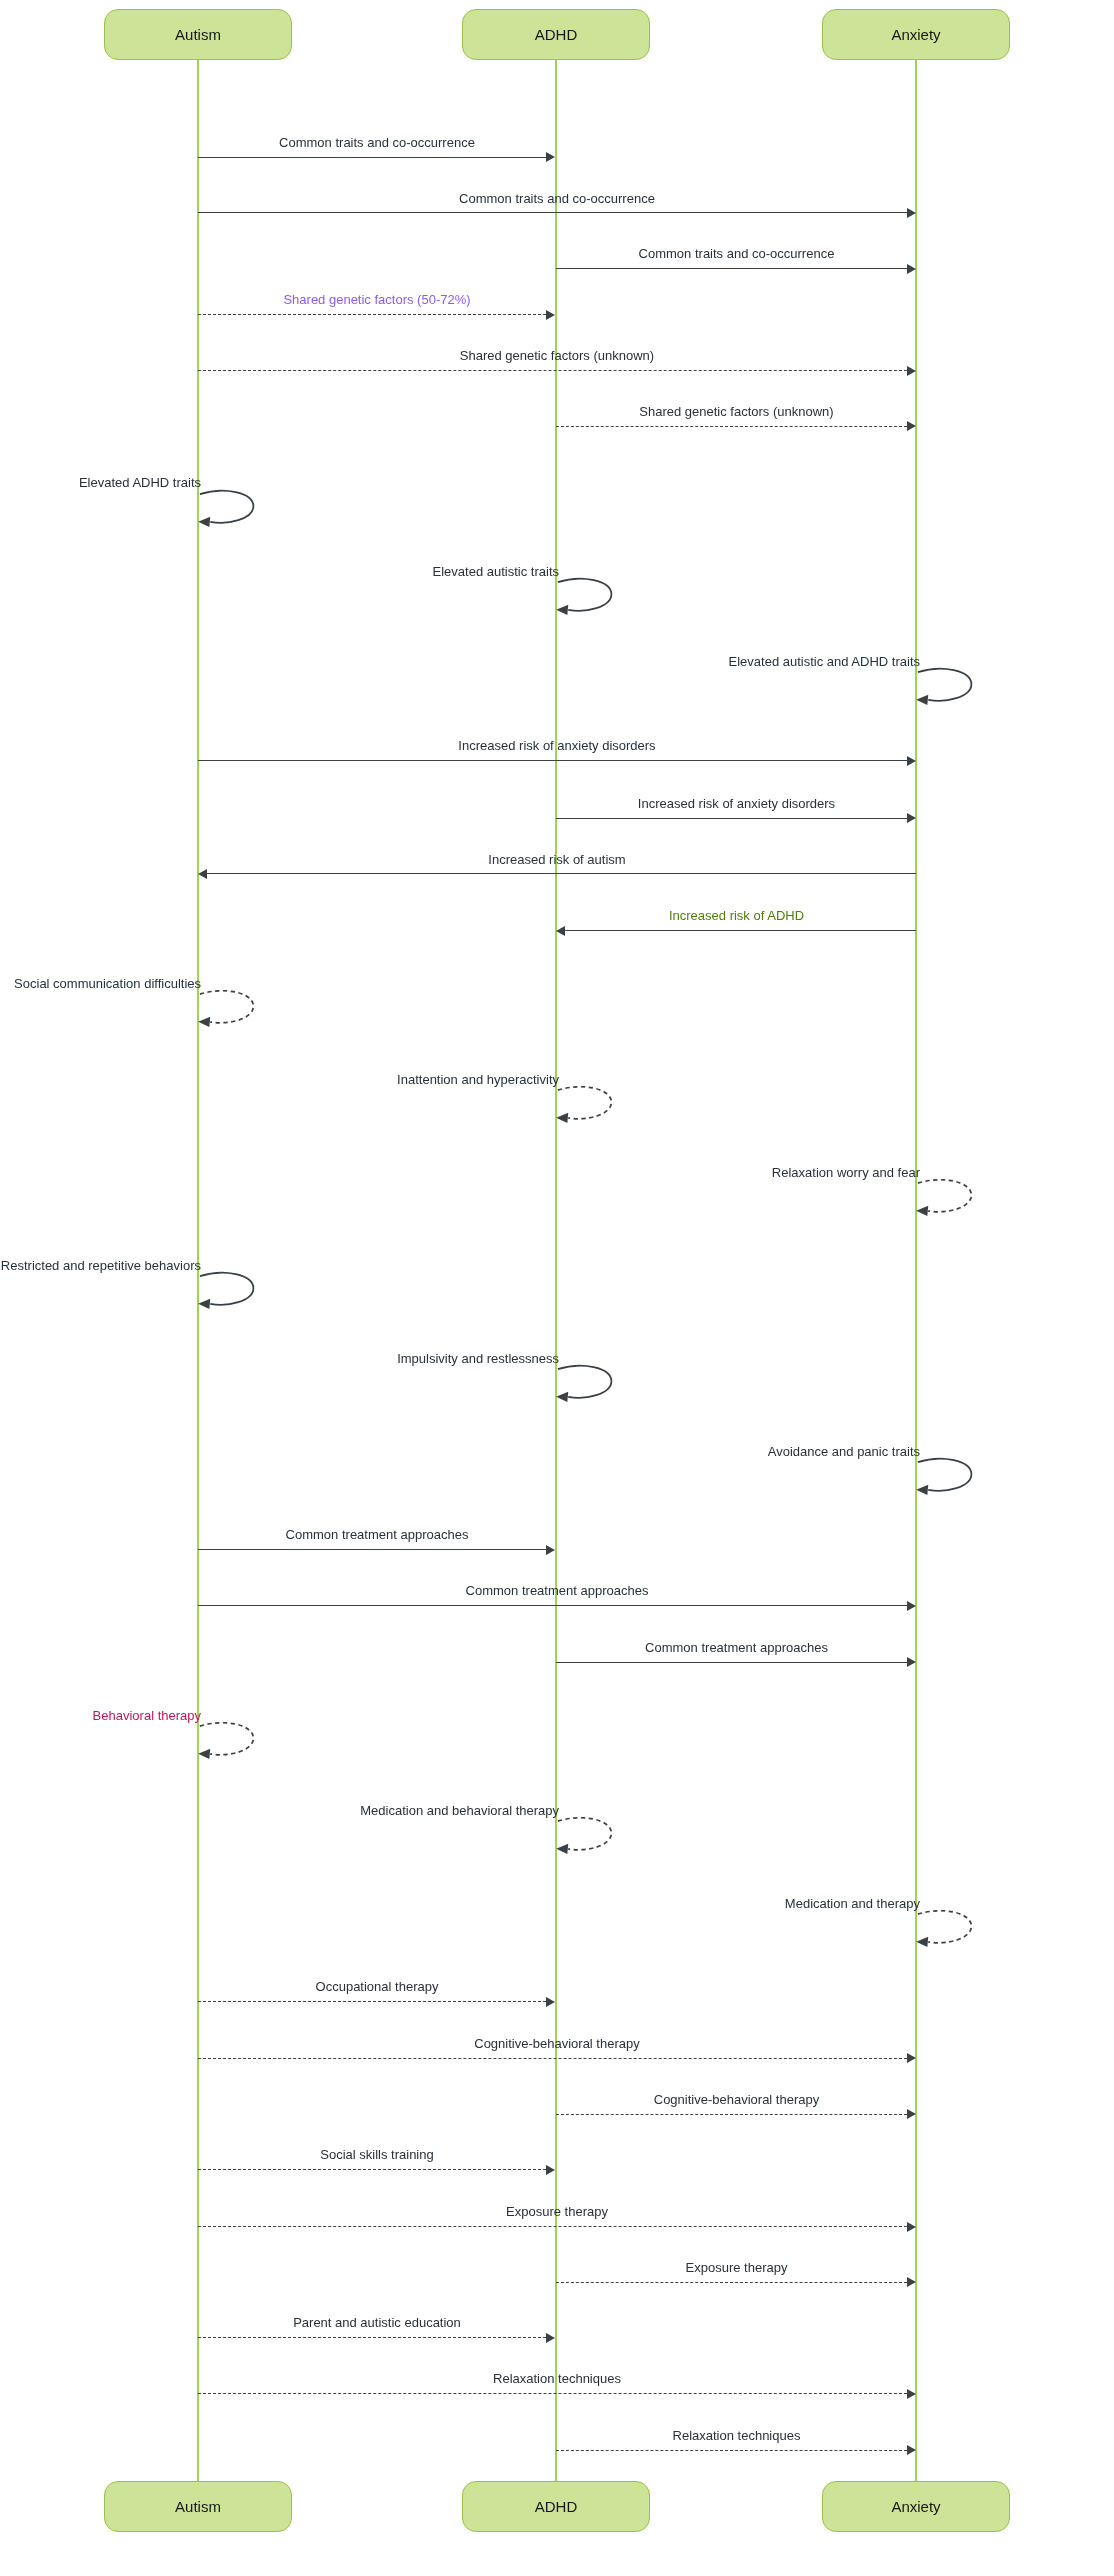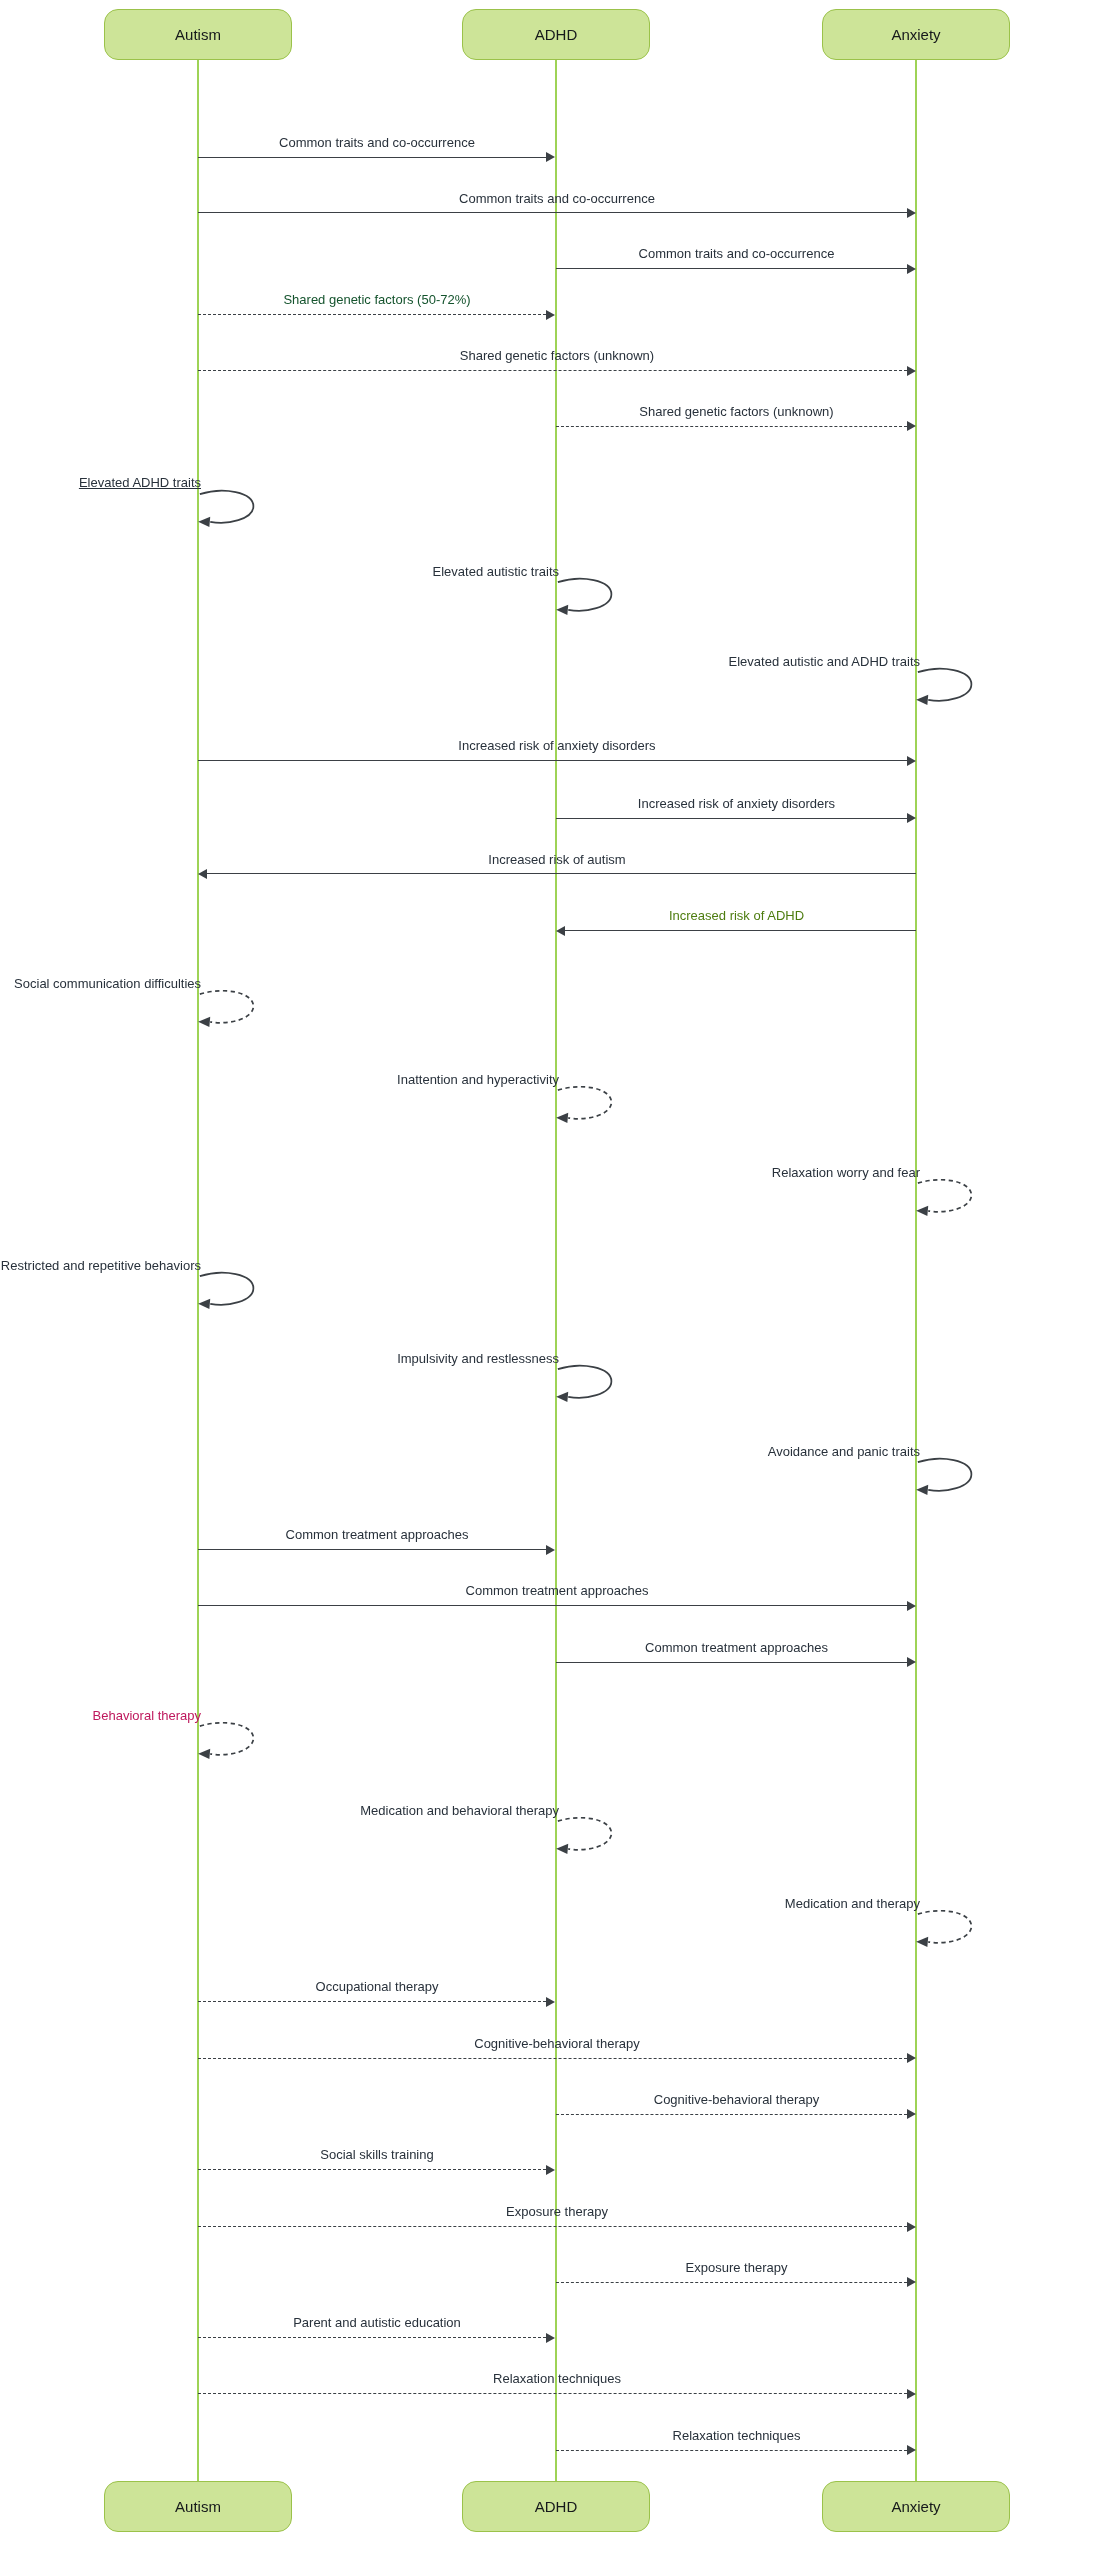--- a/index.html
+++ b/index.html
@@ -66,34 +66,34 @@
     <div class="arrowhead right" style="top: 152px; left: 546px;"></div>
     <div class="msg-label" style="color: rgb(40, 49, 59); left: 198px; width: 358px; text-align: center; top: 136px;">Common traits and co-occurrence</div>
     <div class="msg-line solid" style="left: 198px; top: 212px; width: 709px; border-top-color: rgb(59, 64, 69);"></div>
     <div class="arrowhead right" style="top: 208px; left: 907px;"></div>
     <div class="msg-label" style="color: rgb(40, 49, 59); left: 198px; width: 718px; text-align: center; top: 192px;">Common traits and co-occurrence</div>
     <div class="msg-line solid" style="left: 556px; top: 268px; width: 351px; border-top-color: rgb(59, 64, 69);"></div>
     <div class="arrowhead right" style="top: 264px; left: 907px;"></div>
     <div class="msg-label" style="color: rgb(40, 49, 59); left: 556px; width: 361px; text-align: center; top: 247px;">Common traits and co-occurrence</div>
     <div class="msg-line dashed" style="left: 198px; top: 314px; width: 348px; border-top-color: rgb(59, 64, 69);"></div>
     <div class="arrowhead right" style="top: 310px; left: 546px;"></div>
-    <div class="msg-label" style="color: #14532d; left: 198px; width: 358px; text-align: center; top: 293px;">Shared genetic factors (50-72%)</div>
+    <div class="msg-label" style="color: #8b5cf6; left: 198px; width: 358px; text-align: center; top: 293px;">Shared genetic factors (50-72%)</div>
     <div class="msg-line dashed" style="left: 198px; top: 370px; width: 709px; border-top-color: rgb(59, 64, 69);"></div>
     <div class="arrowhead right" style="top: 366px; left: 907px;"></div>
     <div class="msg-label" style="color: rgb(40, 49, 59); left: 198px; width: 718px; text-align: center; top: 349px;">Shared genetic factors (unknown)</div>
     <div class="msg-line dashed" style="left: 556px; top: 426px; width: 351px; border-top-color: rgb(59, 64, 69);"></div>
     <div class="arrowhead right" style="top: 421px; left: 907px;"></div>
     <div class="msg-label" style="color: rgb(40, 49, 59); left: 556px; width: 361px; text-align: center; top: 405px;">Shared genetic factors (unknown)</div>
     <div class="selfloop" style="left: 198px; top: 489px; width: 59px; height: 38px;">
       <svg width="59" height="38" viewBox="0 0 68 44">
         <path d="M 2 6 C 30 -3, 64 4, 64 20 C 64 35, 34 42, 14 38" fill="none" stroke="#3b4045" stroke-width="2"></path>
         <polygon points="0,38 14,32 13,44" fill="#3b4045"></polygon>
       </svg>
     </div>
-    <div class="msg-label" style="color: rgb(40, 49, 59); left: 0px; top: 476px; width: 201px; text-align: right; text-decoration: underline;">Elevated ADHD traits</div>
+    <div class="msg-label" style="color: rgb(40, 49, 59); left: 0px; top: 476px; width: 201px; text-align: right;">Elevated ADHD traits</div>
     <div class="selfloop" style="left: 556px; top: 577px; width: 59px; height: 38px;">
       <svg width="59" height="38" viewBox="0 0 68 44">
         <path d="M 2 6 C 30 -3, 64 4, 64 20 C 64 35, 34 42, 14 38" fill="none" stroke="#3b4045" stroke-width="2"></path>
         <polygon points="0,38 14,32 13,44" fill="#3b4045"></polygon>
       </svg>
     </div>
     <div class="msg-label" style="color: rgb(40, 49, 59); left: 0px; top: 565px; width: 559px; text-align: right;">Elevated autistic traits</div>
     <div class="selfloop" style="left: 916px; top: 667px; width: 59px; height: 38px;">
       <svg width="59" height="38" viewBox="0 0 68 44">
         <path d="M 2 6 C 30 -3, 64 4, 64 20 C 64 35, 34 42, 14 38" fill="none" stroke="#3b4045" stroke-width="2"></path>

